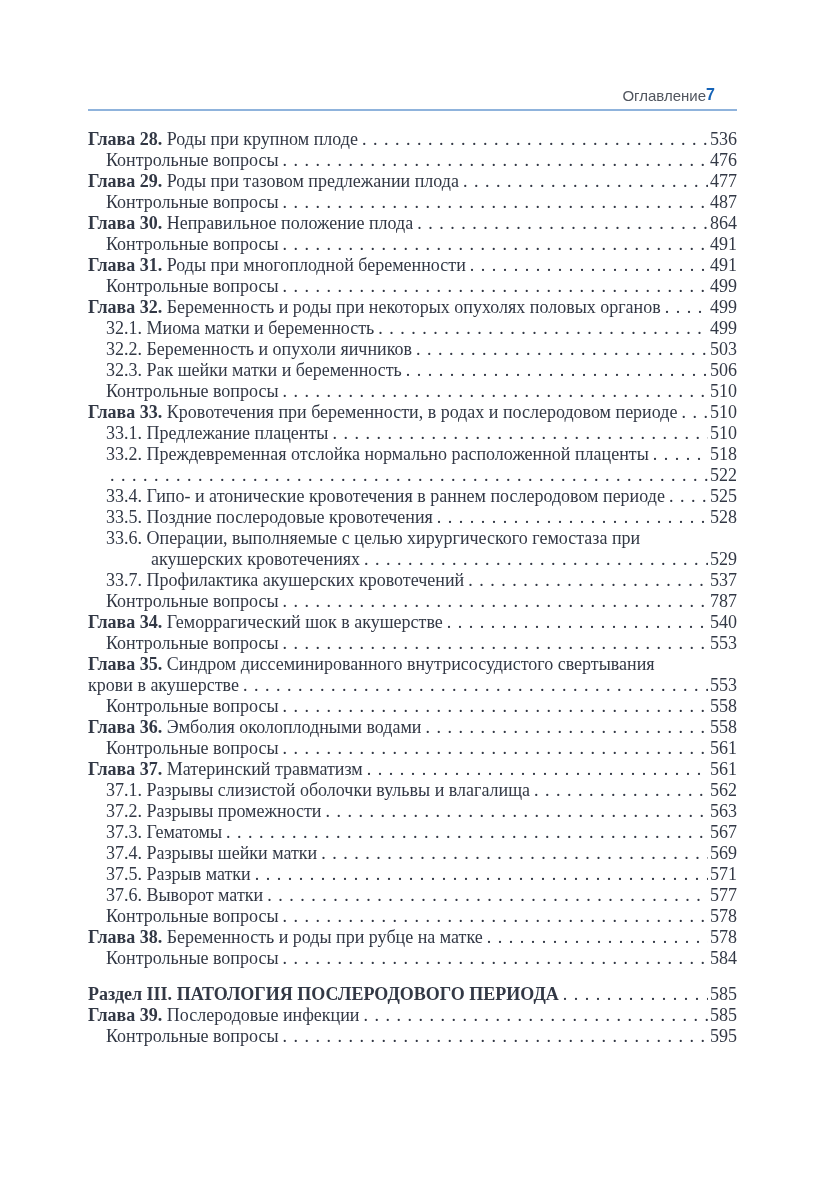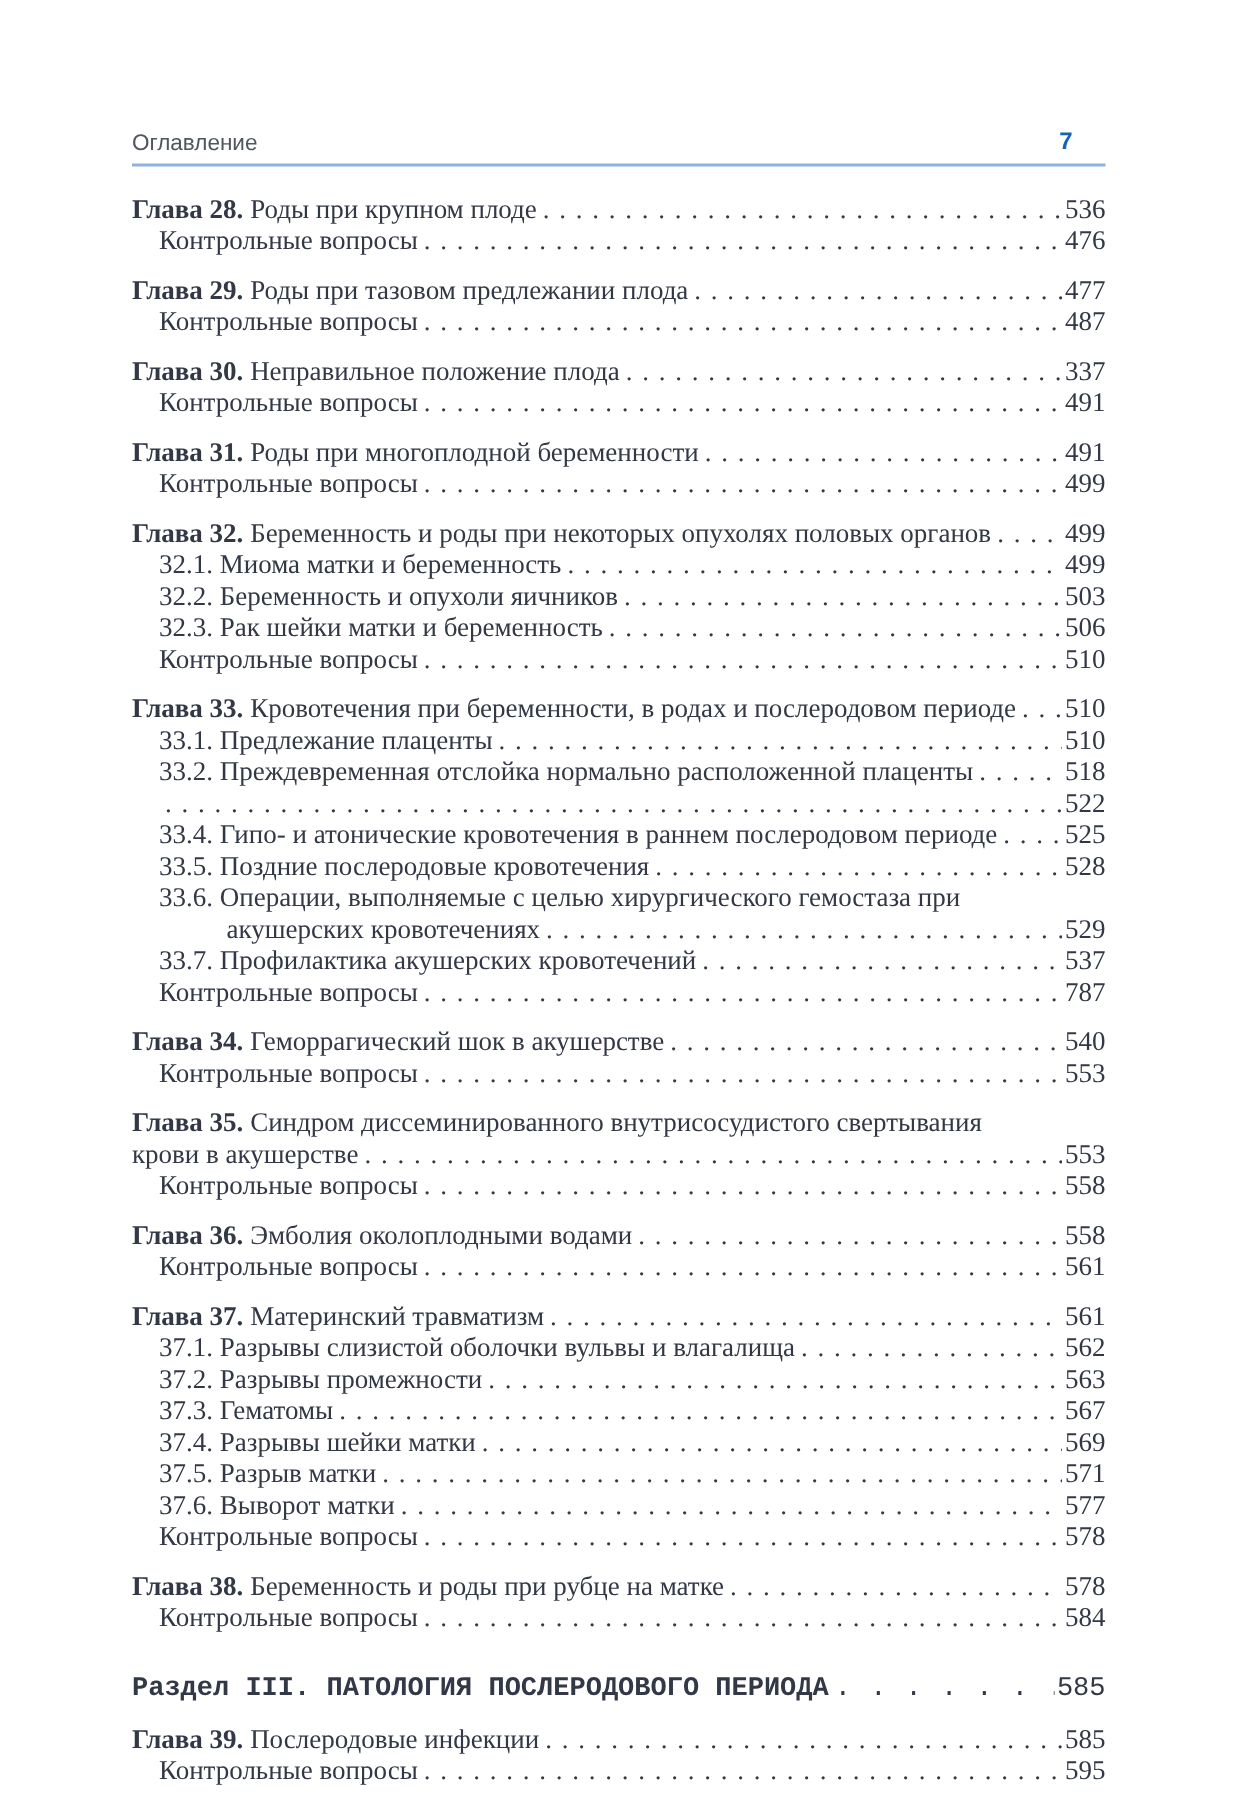--- a/index.html
+++ b/index.html
@@ -15,43 +15,43 @@
     background:#ffffff;
     font-family:"Liberation Serif","DejaVu Serif",serif;
     color:var(--text-color);
     overflow:hidden;
   }
   .page{position:relative;width:822px;height:1200px;background:#fff;}
 
   
   .page-header{
     margin:86px 85px 0 88px;
-    display:flex;justify-content:space-between;align-items:flex-end;
+    display:flex;justify-content:flex-end;align-items:flex-end;
     border-bottom:2px solid var(--rule-blue);
     padding-bottom:5px;
   }
   .page-header .hdr-title{
     font-family:"Liberation Sans","DejaVu Sans",sans-serif;
     font-size:15px;color:var(--header-gray);
   }
   .page-header .hdr-page{
     font-family:"Liberation Sans","DejaVu Sans",sans-serif;
     font-size:16px;font-weight:bold;color:var(--accent-blue);
     padding-right:22px;
   }
 
   
   .toc{
     margin:18px 85px 0 88px;
     font-size:18px;
     line-height:21px;
   }
   .entry{margin:0;}
-  .entry.chapter,.entry.section{margin-top:12px;}
-  .entry.section{margin-top:27px;font-family:Liberation Mono, monospace;}
+  .entry.chapter,.entry.section{margin-top:0;}
+  .entry.section{margin-top:15px;}
   .entry:first-child{margin-top:0;}
 
   .row{display:flex;align-items:baseline;min-width:0;}
   .ind1{padding-left:18px;}
   .ind2{padding-left:63px;align-items:center;}
 
   .lbl{font-weight:bold;white-space:pre;}
   .ttl{white-space:pre;}
   .entry.section .ttl{font-weight:bold;}
 
@@ -105,21 +105,21 @@
           <span class="ttl">Контрольные вопросы</span>
           <span class="leader"></span>
           <span class="pg">487</span>
         </div>
       </div>
       <div class="entry chapter">
         <div class="row">
           <span class="lbl">Глава 30. </span>
           <span class="ttl">Неправильное положение плода</span>
           <span class="leader"></span>
-          <span class="pg">337</span>
+          <span class="pg">864</span>
         </div>
       </div>
       <div class="entry control">
         <div class="row ind1">
           <span class="ttl">Контрольные вопросы</span>
           <span class="leader"></span>
           <span class="pg">491</span>
         </div>
       </div>
       <div class="entry chapter">

